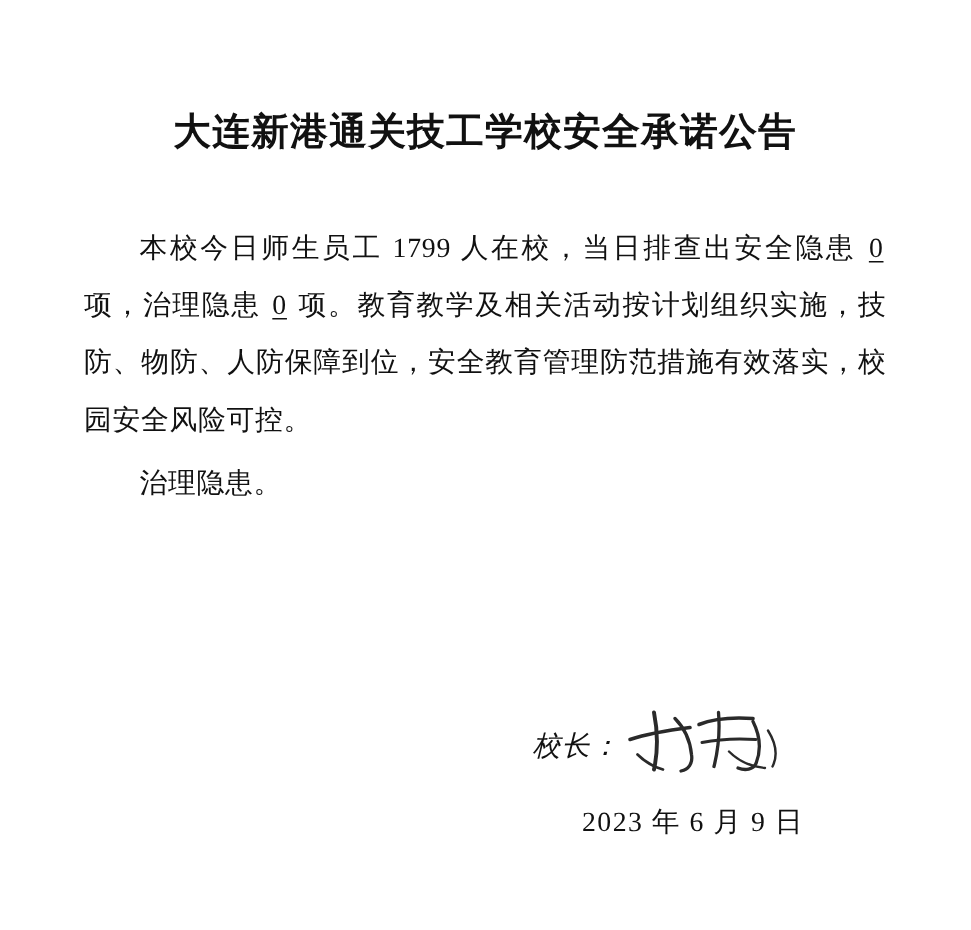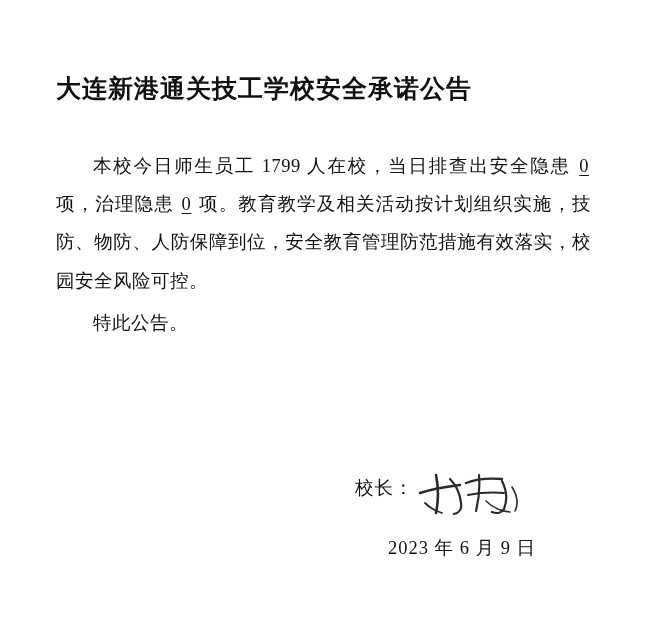--- a/index.html
+++ b/index.html
@@ -17,20 +17,21 @@
   .page {
     position: relative;
     width: 647px;
     height: 620px;
     box-sizing: border-box;
     padding: 0 56px;
   }
   .doc-title {
     margin: 0;
     padding-top: 72px;
+    text-align: center;
     font-size: 25px;
     font-weight: bold;
     letter-spacing: 1px;
     line-height: 1.3;
     font-family: "Liberation Sans", "DejaVu Sans", sans-serif;
   }
   .body-block {
     margin-top: 42px;
   }
   .para {
@@ -52,24 +53,25 @@
   }
   .sign-block {
     position: absolute;
     right: 72px;
     bottom: 60px;
     text-align: left;
     width: 220px;
   }
   .sign-row {
     display: flex;
-    align-items: flex-start;
+    align-items: center;
     justify-content: flex-start;
     height: 46px;
     position: relative;
+    font-style: italic;
   }
   .sign-label {
     font-size: 18.5px;
     letter-spacing: 1px;
     white-space: nowrap;
     padding-bottom: 4px;
   }
   .signature {
     position: relative;
     margin-left: 2px;
@@ -96,21 +98,21 @@
 
 <div class="page">
 
   <h1 class="doc-title">大连新港通关技工学校安全承诺公告</h1>
 
   <div class="body-block">
     <p class="para">
       <span>本校今日师生员工 1799 人在校，当日排查出安全隐患 </span><span class="underlined num">0</span><span> 项，治理隐患 </span><span class="underlined num">0</span><span> 项。教育教学及相关活动按计划组织实施，技防、物防、人防保障到位，安全教育管理防范措施有效落实，校园安全风险可控。</span>
     </p>
     <p class="para">
-      <span>特此公告。</span>
+      <span>治理隐患。</span>
     </p>
   </div>
 
   <div class="sign-block">
     <div class="sign-row">
       <span class="sign-label">校长：</span>
       <span class="signature">
         <svg width="112" height="52" viewBox="0 0 112 52" xmlns="http://www.w3.org/2000/svg">
           <g fill="none" stroke="#2a2a2a" stroke-linecap="round" stroke-linejoin="round">
             <path d="M4 24 C16 20, 28 18, 44 16" stroke-width="2.4"></path>

